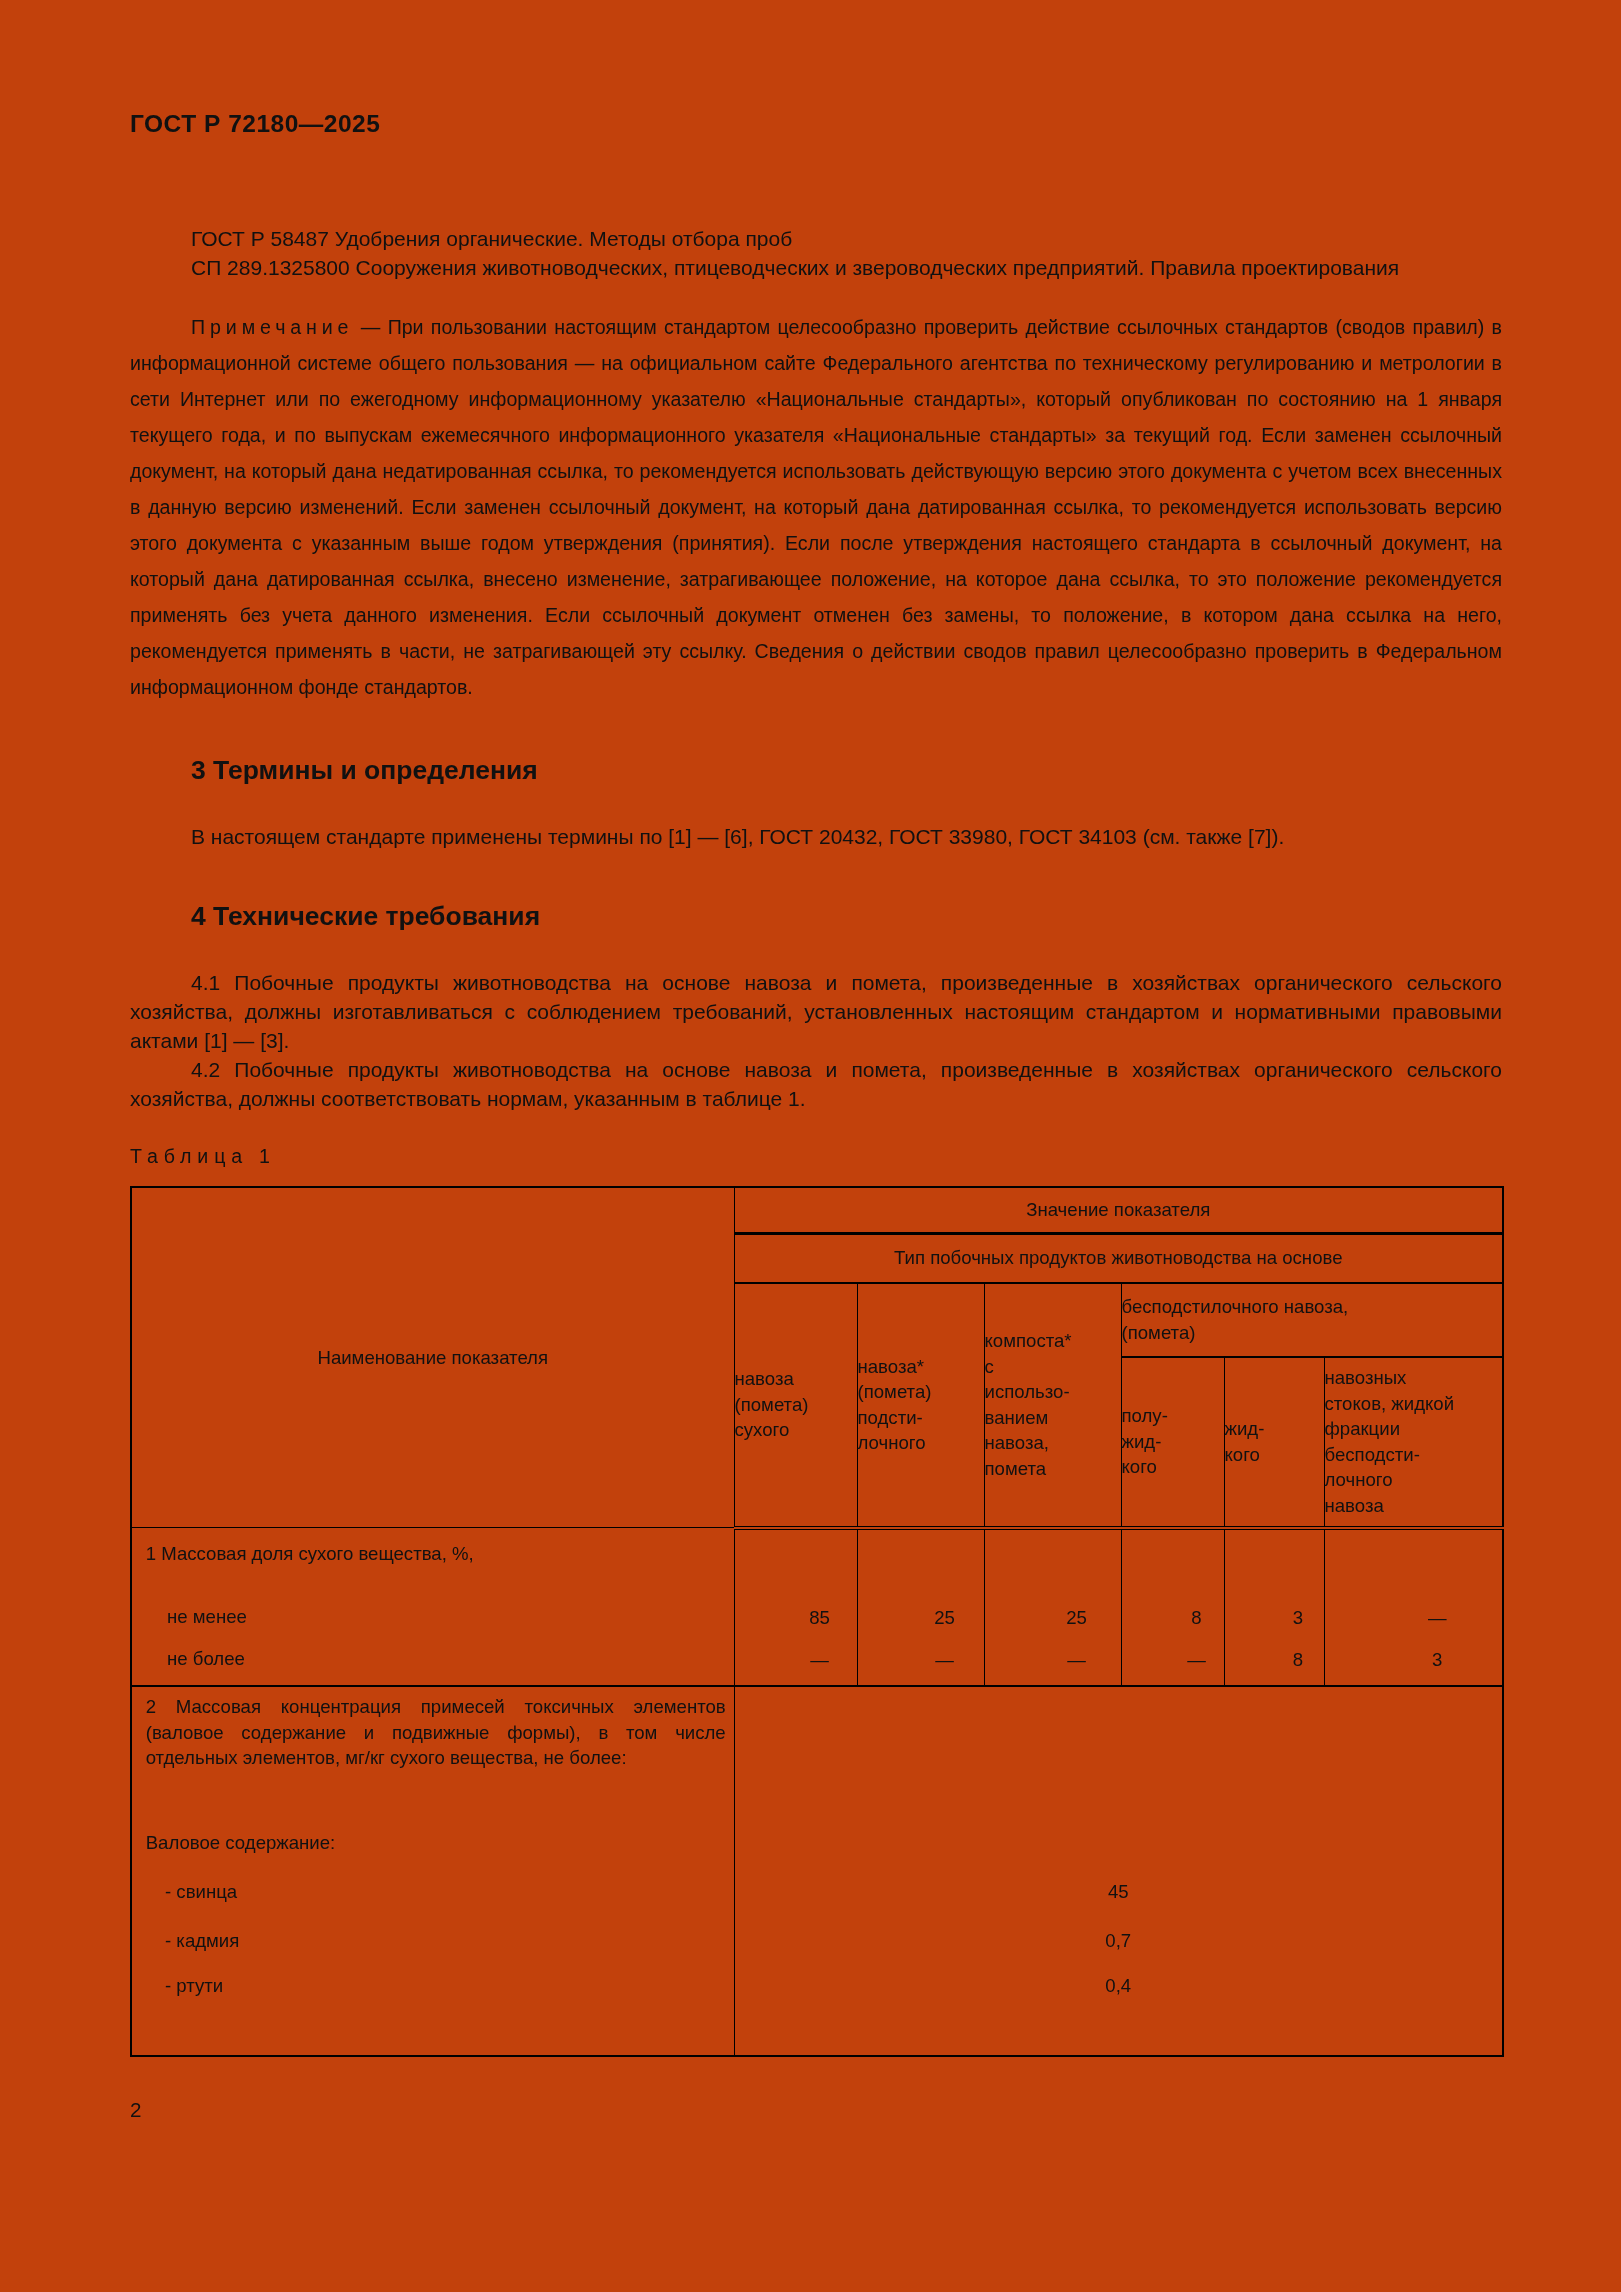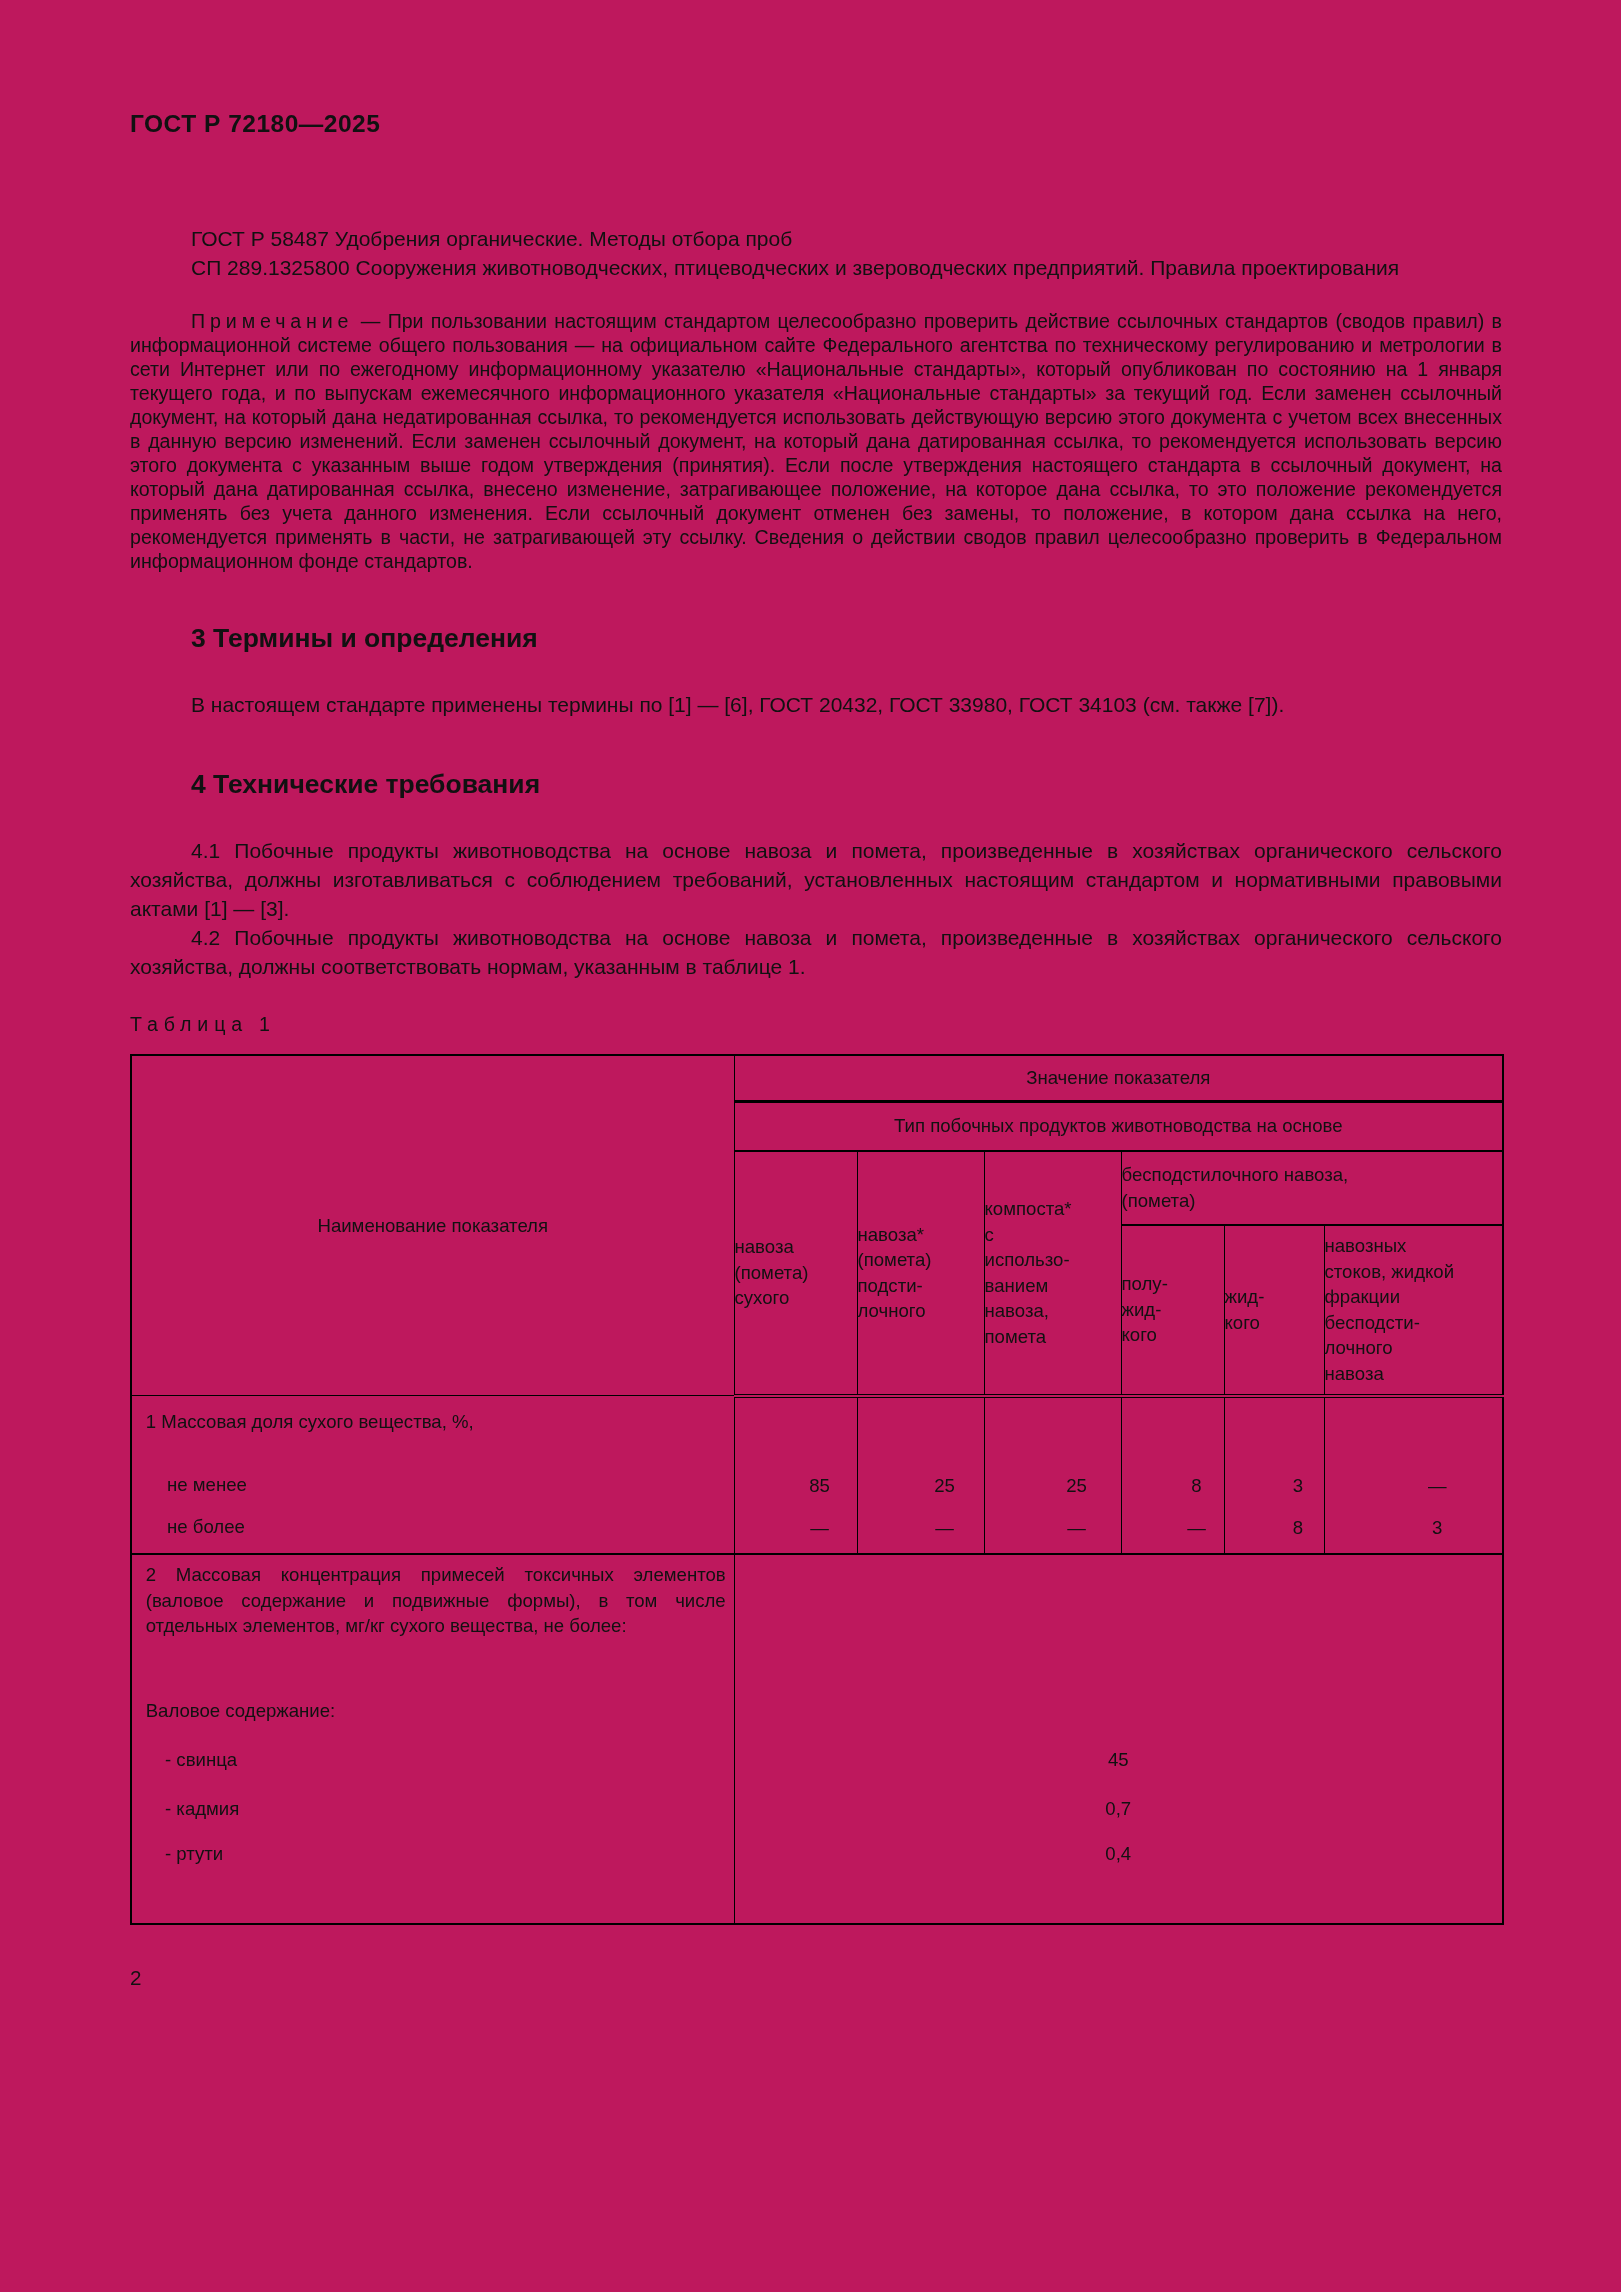--- a/index.html
+++ b/index.html
@@ -1,38 +1,38 @@
 <!DOCTYPE html>
 <html lang="ru"><head>
 <meta charset="utf-8">
 <style>
   html,body{margin:0;padding:0;background:#ffffff;}
   .page{
     position:relative;
     width:1621px;height:2293px;
-    background:#be185d;
+    background:#c2410c;
     color:#111;
     font-family:"Liberation Sans", sans-serif;
     overflow:hidden;
   }
   .content{
     position:absolute;left:130px;top:0;width:1372px;
   }
   .running-header{
     margin-top:110px;
     font-size:24.5px;font-weight:bold;letter-spacing:0.5px;
   }
   .refs{margin-top:86px;}
   .refs p{
     margin:0;font-size:21px;line-height:29px;
     text-indent:61px;text-align:left;
   }
   .note{
     margin:27.4px 0 0 0;
-    font-size:19.6px;line-height:24px;
+    font-size:19.6px;line-height:36px;
     text-align:justify;text-indent:61px;
   }
   .note-label{letter-spacing:4.9px;}
   h2.sect{
     margin:51px 0 0 0;
     font-size:26.5px;line-height:29px;font-weight:bold;
     text-indent:61px;
   }
   p.body{
     margin:37px 0 0 0;

